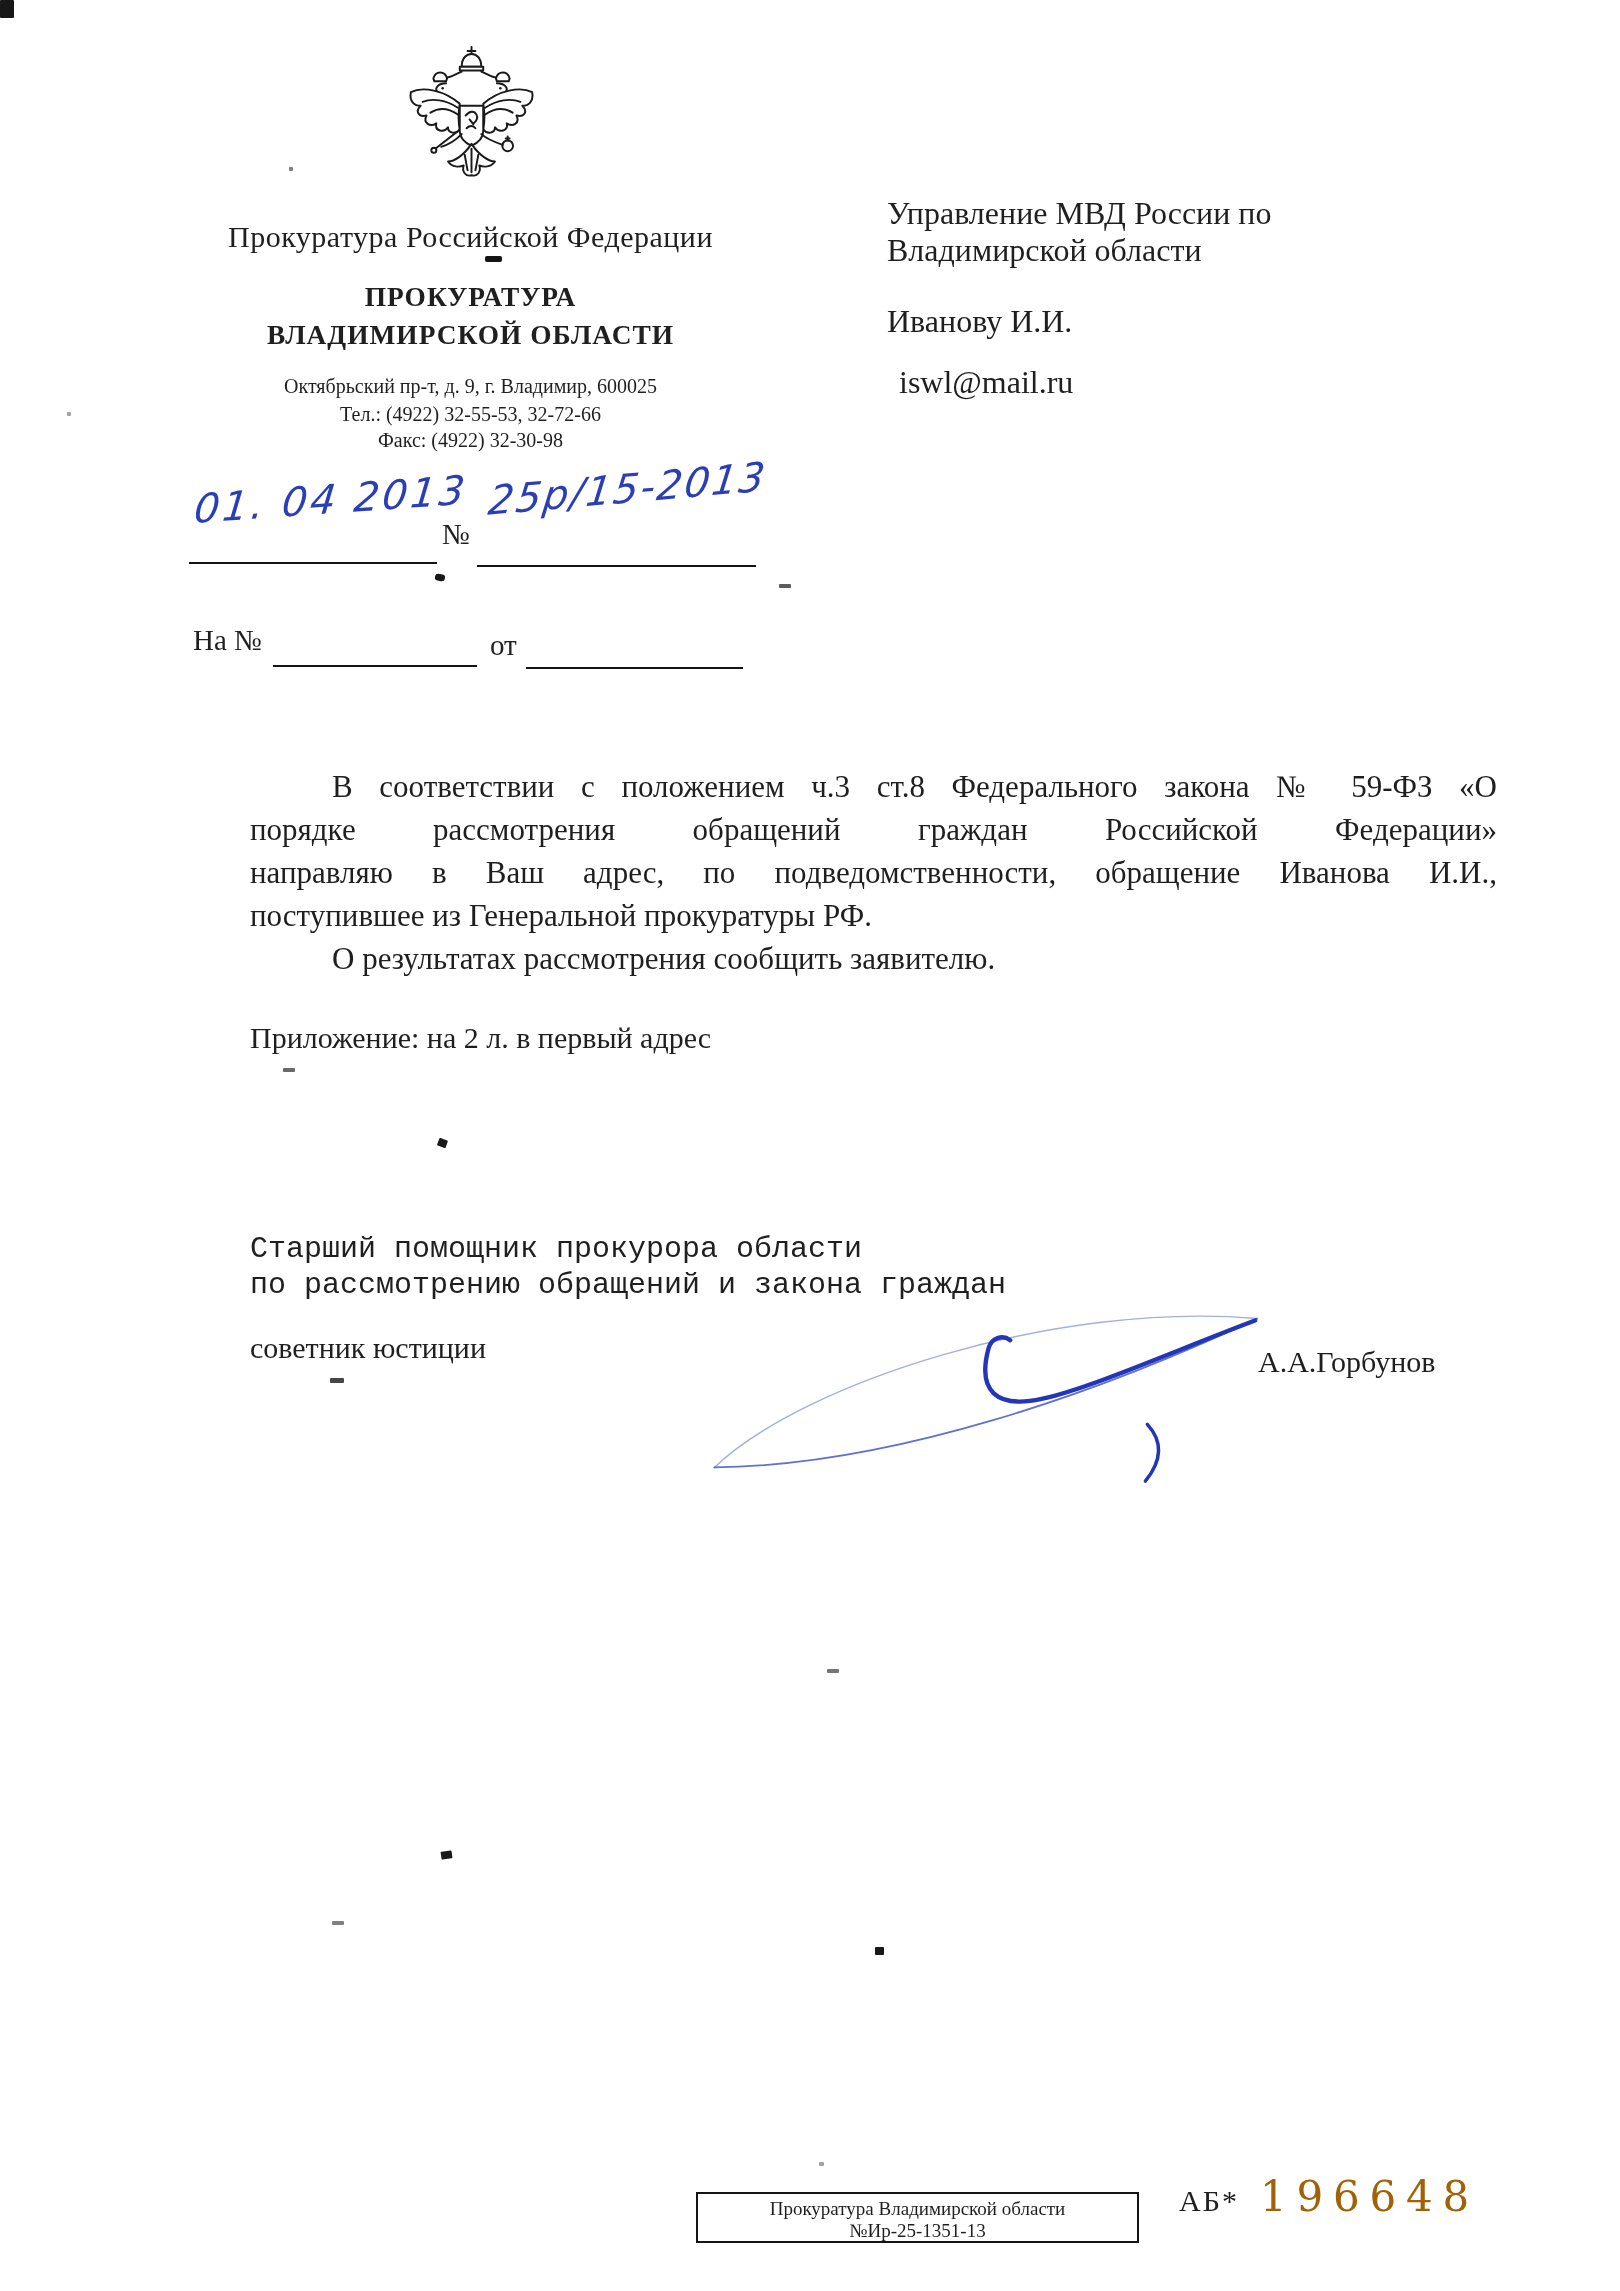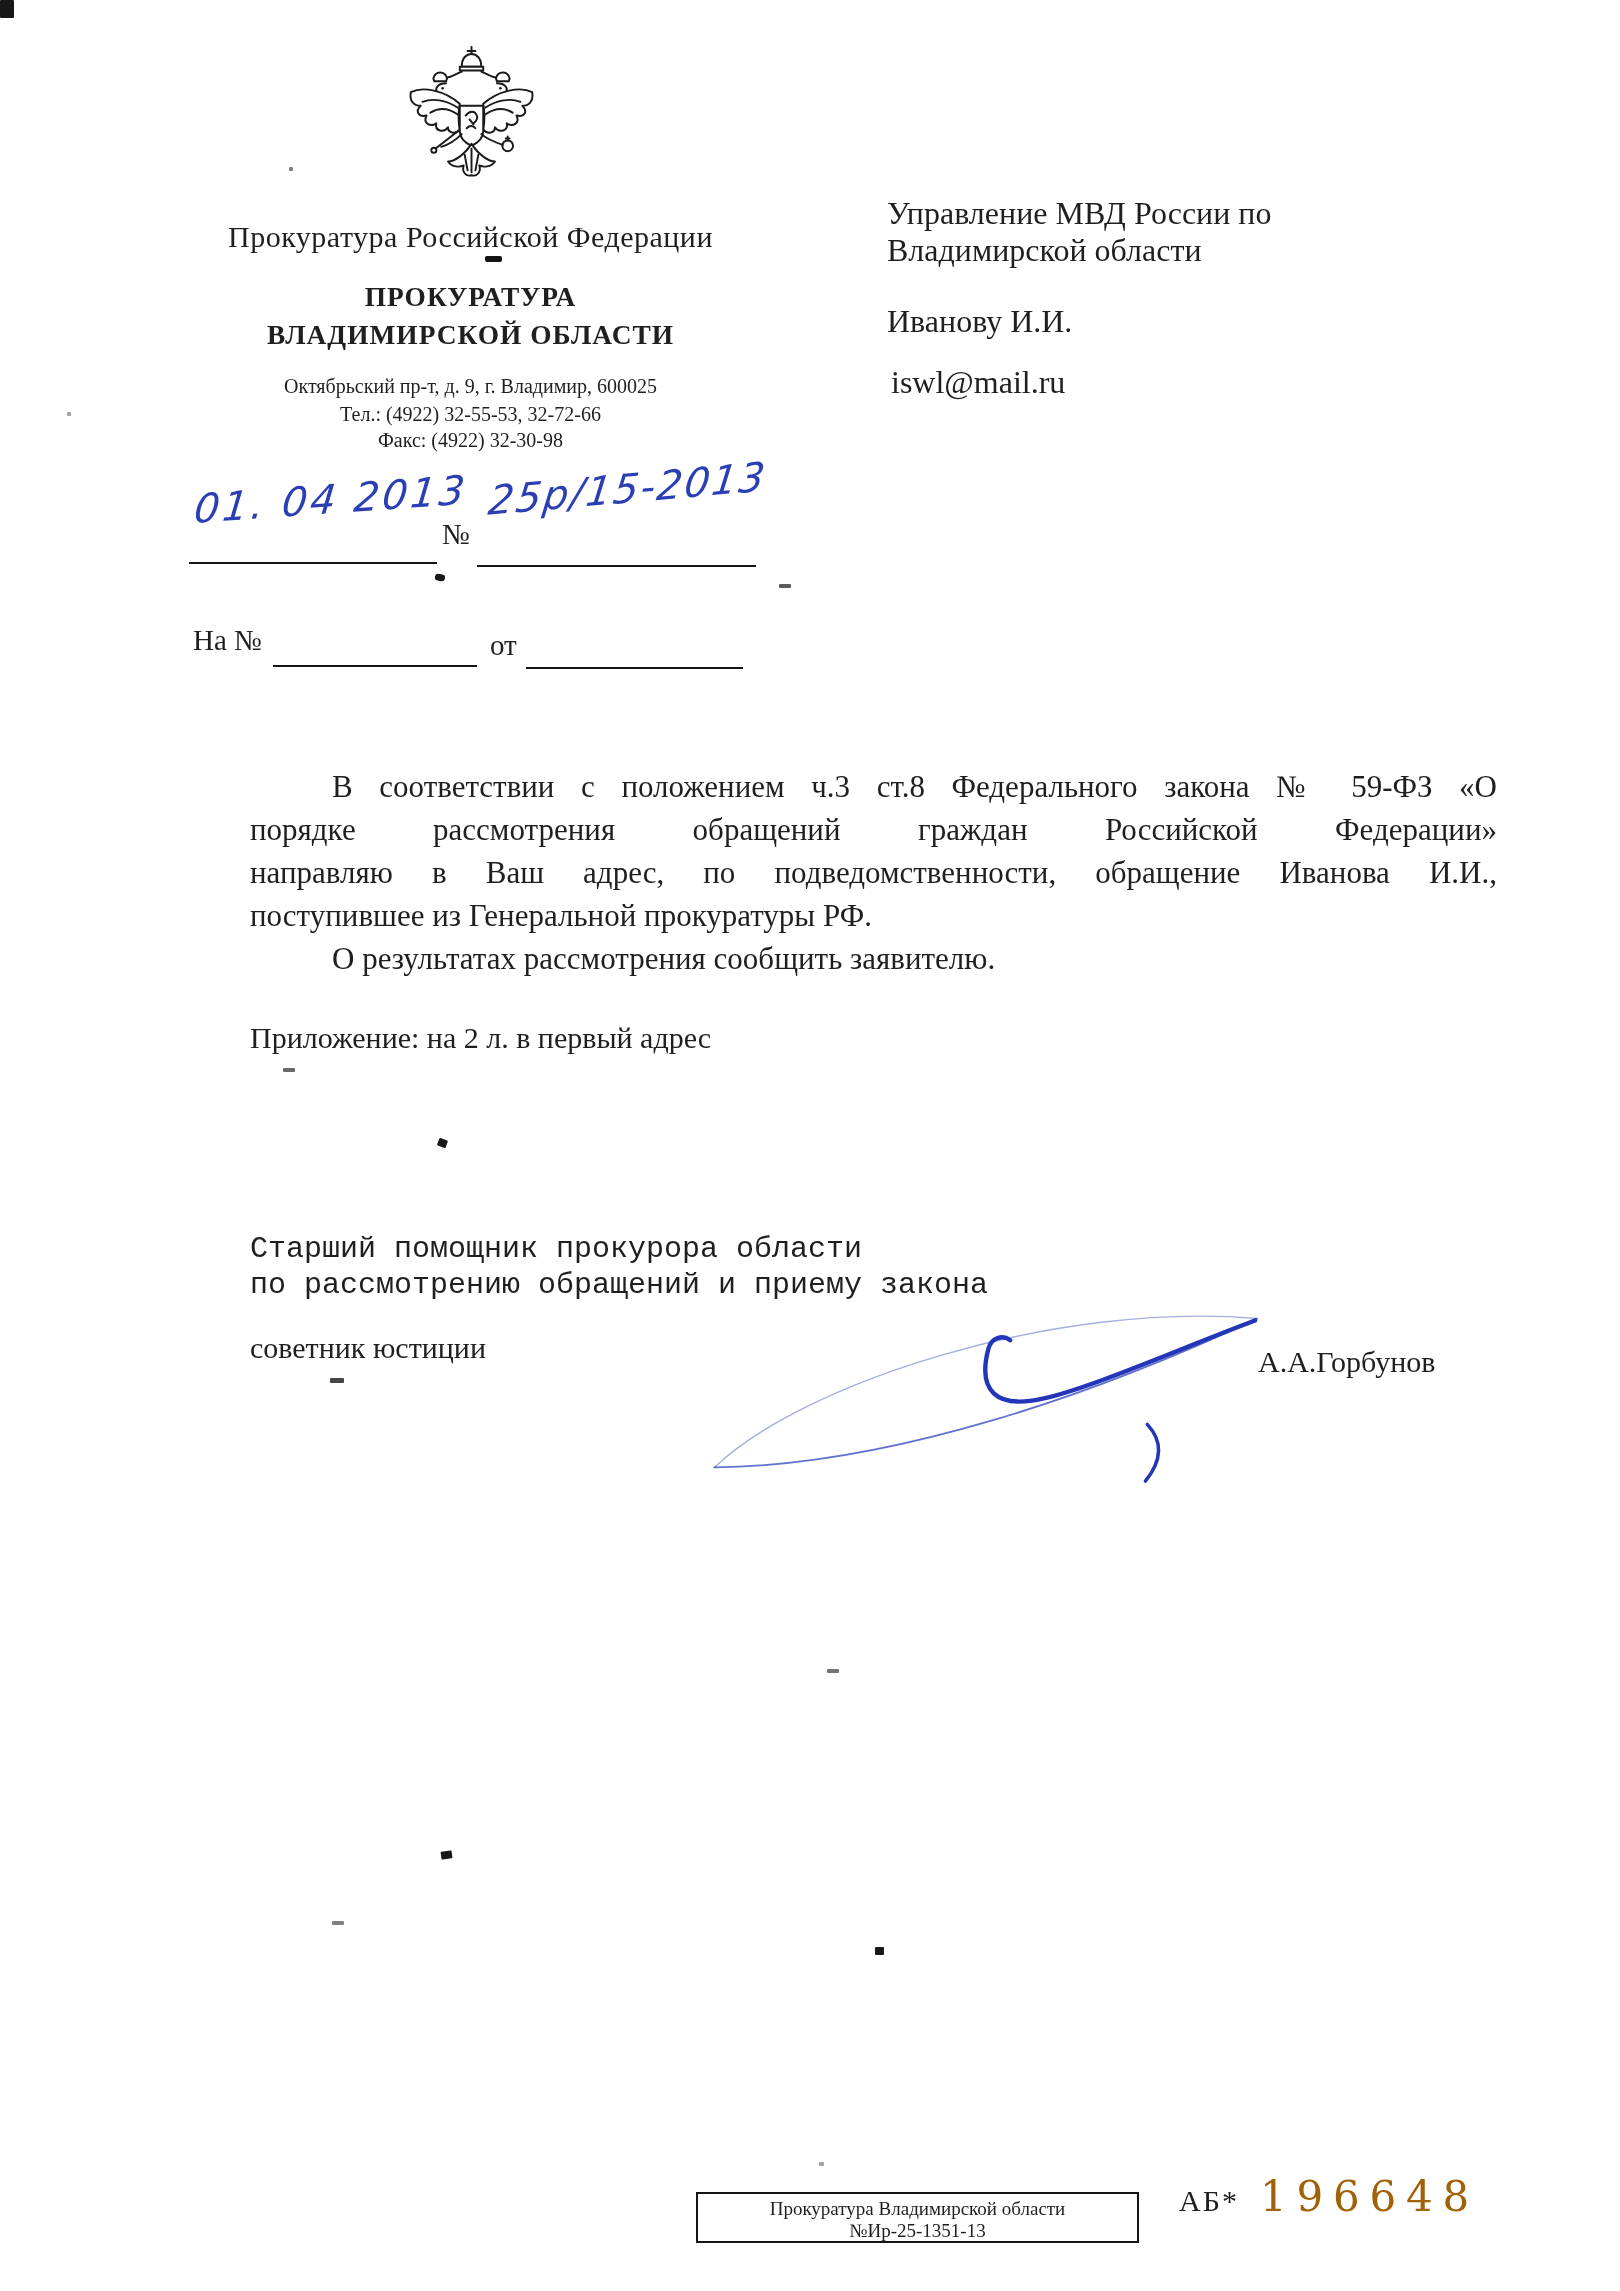--- a/index.html
+++ b/index.html
@@ -29,21 +29,21 @@
   .ul1{left:189px;top:562px;width:248px;}
   .ul2{left:477px;top:565px;width:279px;}
   .na{position:absolute;left:193px;top:624px;font-size:29px;}
   .ot{position:absolute;left:490px;top:629px;font-size:29px;}
   .ul3{left:273px;top:665px;width:204px;}
   .ul4{left:526px;top:667px;width:217px;}
 
   
   .rcpt{position:absolute;left:887px;top:155px;width:559px;font-size:32px;line-height:37px;margin-top:40px;}
   .rcpt .person{position:absolute;top:108px;left:0;}
-  .rcpt .email{position:absolute;top:169px;left:4px;}
+  .rcpt .email{position:absolute;top:169px;left:12px;}
 
   
   .body-block{position:absolute;left:250px;top:765px;width:1247px;font-size:31px;line-height:43px;}
   .jline{text-align:justify;text-align-last:justify;}
   .ind{text-indent:82px;}
   .attach{position:absolute;left:250px;top:1021px;font-size:30px;}
 
   
   .sig-title{position:absolute;left:250px;top:1231px;font-size:30px;line-height:36px;font-family:Liberation Mono, monospace;}
   .sig-rank{position:absolute;left:250px;top:1331px;font-size:30px;}
@@ -157,21 +157,21 @@
     <div class="jline ind">В соответствии с положением ч.3 ст.8 Федерального закона № 59-ФЗ «О</div>
     <div class="jline">порядке рассмотрения обращений граждан Российской Федерации»</div>
     <div class="jline">направляю в Ваш адрес, по подведомственности,  обращение Иванова И.И.,</div>
     <div>поступившее из Генеральной прокуратуры РФ.</div>
     <div class="ind">О результатах рассмотрения сообщить заявителю.</div>
   </div>
   <div class="attach">Приложение: на 2 л. в первый адрес</div>
 
   <div class="sig-title">
     <div>Старший помощник прокурора области</div>
-    <div>по рассмотрению обращений и приему закона</div>
+    <div>по рассмотрению обращений и закона граждан</div>
   </div>
   <div class="sig-rank">советник юстиции</div>
 
   <svg class="sig-svg" width="608" height="191" viewBox="0 0 620 195" fill="none" stroke-linecap="round">
     <path d="M48,172 C140,84 400,2 602,20" stroke="#5a6cc8" stroke-width="1.5" opacity="0.55"></path>
     <path d="M48,172 C230,170 440,96 602,20" stroke="#3a4ec0" stroke-width="1.8" opacity="0.8"></path>
     <path d="M600,22 C520,52 430,92 382,102 C336,112 316,94 328,50 C331,40 342,36 350,42" stroke="#2336b8" stroke-width="4.5"></path>
     <path d="M490,128 q24,26 -2,58" stroke="#2336b8" stroke-width="3.5"></path>
   </svg>
 

